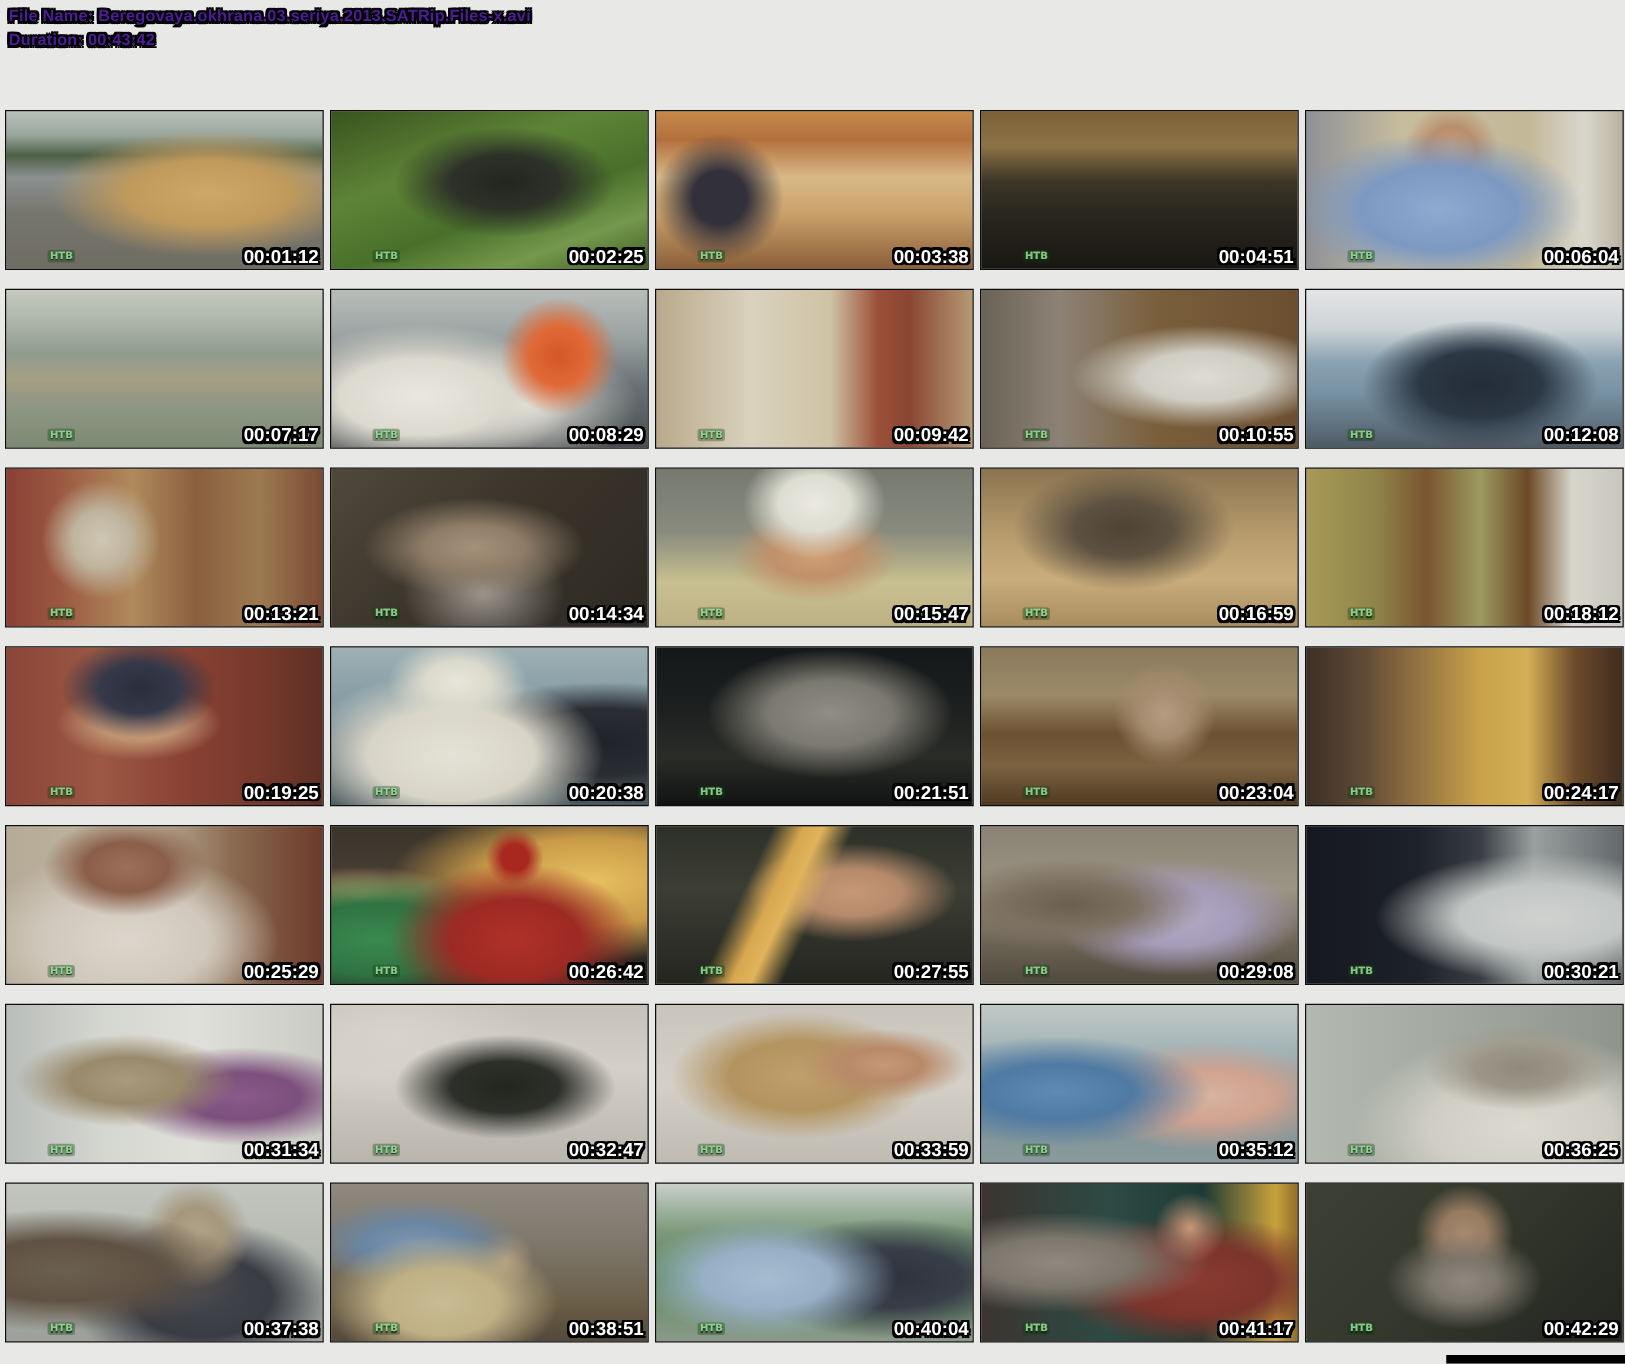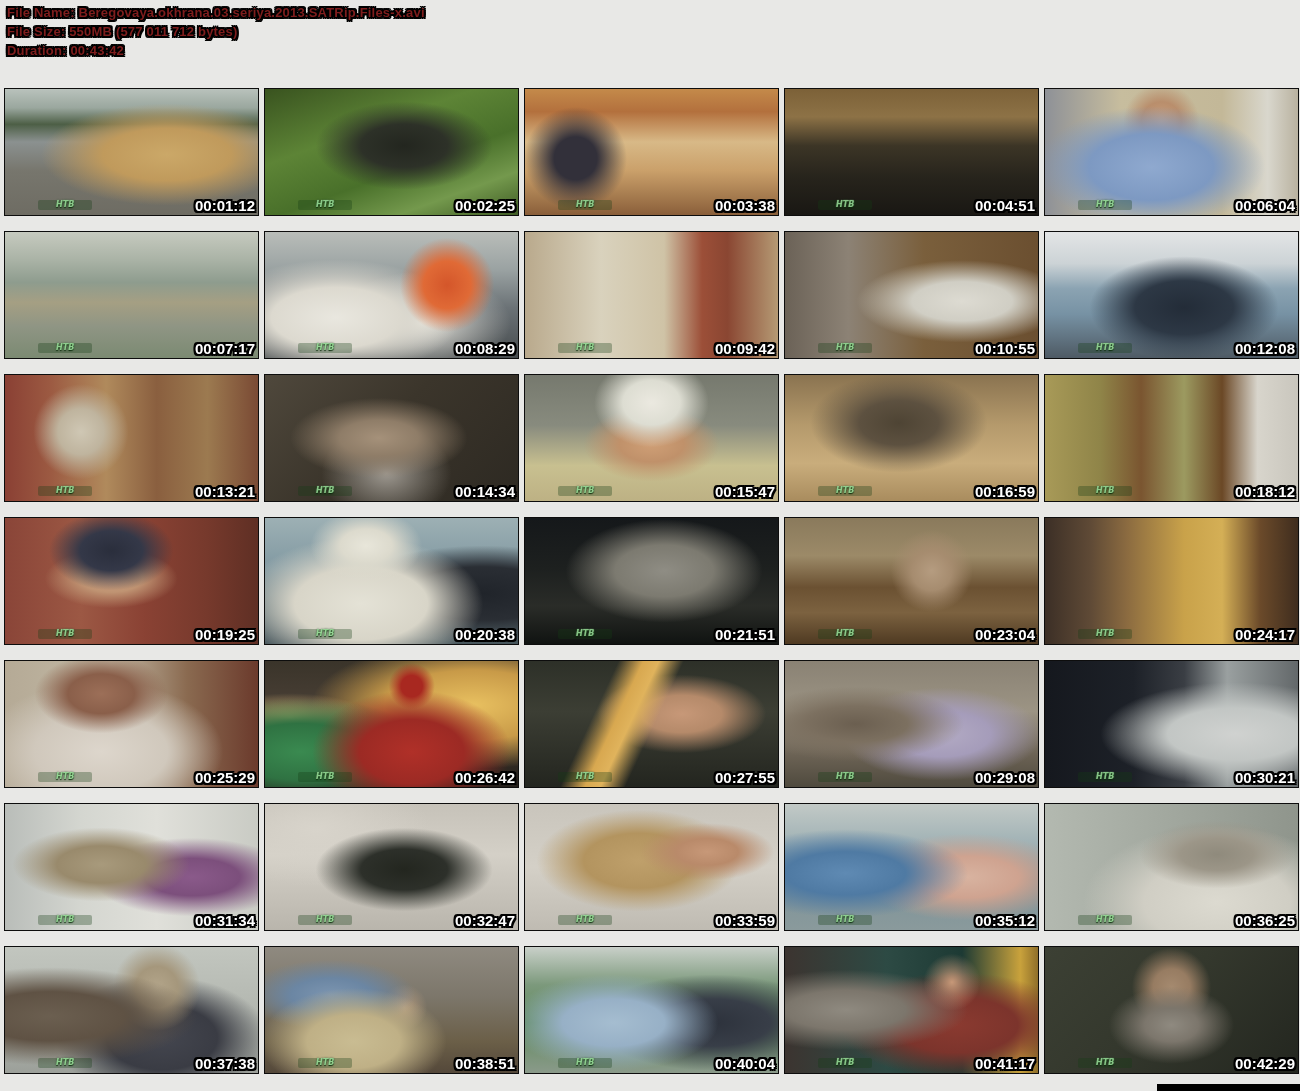--- a/index.html
+++ b/index.html
@@ -5,21 +5,21 @@
   html,body{margin:0;padding:0}
   body{
     width:1300px;height:1091px;position:relative;overflow:hidden;
     background:#e8e8e6;
     font-family:"Liberation Sans",sans-serif;
   }
   .sheet{position:absolute;inset:0}
   
   .header{position:absolute;left:7px;top:3px}
   .hline{
-    font-size:13px;font-weight:bold;color:#7f1d1d;line-height:19px;
+    font-size:13px;font-weight:bold;color:#4c1d95;line-height:19px;
     letter-spacing:.2px;white-space:pre;
     text-shadow:
       -2px -2px 0 #000, 0 -2px 0 #000, 2px -2px 0 #000,
       -2px  0   0 #000,               2px  0   0 #000,
       -2px  2px 0 #000, 0  2px 0 #000, 2px  2px 0 #000,
       -1px -1px 0 #000, 1px -1px 0 #000, -1px 1px 0 #000, 1px 1px 0 #000;
   }
   
   .grid{
     position:absolute;left:4px;top:88px;
@@ -38,37 +38,35 @@
     text-shadow:
       -2px -2px 0 #000, 0 -2px 0 #000, 2px -2px 0 #000,
       -2px  0   0 #000,               2px  0   0 #000,
       -2px  2px 0 #000, 0  2px 0 #000, 2px  2px 0 #000,
       -1px -1px 0 #000, 1px -1px 0 #000, -1px 1px 0 #000, 1px 1px 0 #000;
   }
   .wm{
     position:absolute;left:33px;bottom:5px;
     font-size:8px;font-weight:bold;line-height:10px;
     font-family:"DejaVu Sans","Liberation Sans",sans-serif;
-    padding:0 18px;border-radius:2px;
+    padding:0 2px;border-radius:2px;
     background:rgba(20,60,20,.35);
     text-shadow:0 0 2px #0a3a0a,0 1px 1px #042004, 0 0 1px #ffffff;
     opacity:.92;
-    font-style:italic;
   }
   
   .bottom-bar{position:absolute;left:1157px;top:1084px;width:143px;height:7px;background:#000}
 </style>
 </head>
 <body style="background: rgb(232, 232, 230);">
 
 <div class="sheet">
 
   <header class="header">
     <div class="hline">File Name: Beregovaya.okhrana.03.seriya.2013.SATRip.Files-x.avi</div>
-    <div class="hline">File Size: 550MB (577 011 712 bytes)</div>
     <div class="hline">Duration: 00:43:42</div>
   </header>
 
   <div class="grid" id="grid">
   <figure class="thumb" title="soldier walking past sawdust pile at sawmill" style="background: radial-gradient(at 64% 52%, rgb(203, 168, 104) 0%, rgb(192, 154, 92) 28%, rgba(192, 154, 92, 0) 55%), linear-gradient(rgb(185, 194, 188) 0%, rgb(154, 167, 158) 15%, rgb(77, 95, 70) 28%, rgb(139, 145, 144) 42%, rgb(119, 118, 109) 65%, rgb(110, 108, 99) 100%);">
     <span class="wm" style="color: rgb(143, 212, 143);">НТВ</span>
     <span class="ts">00:01:12</span>
   </figure>
 
   <figure class="thumb" title="men running through forest undergrowth" style="background: radial-gradient(at 55% 45%, rgb(35, 38, 31) 0%, rgb(45, 49, 40) 22%, rgba(45, 49, 40, 0) 45%), linear-gradient(160deg, rgb(57, 83, 31) 0%, rgb(93, 132, 54) 35%, rgb(73, 112, 42) 60%, rgb(116, 153, 77) 80%, rgb(63, 92, 36) 100%);">

